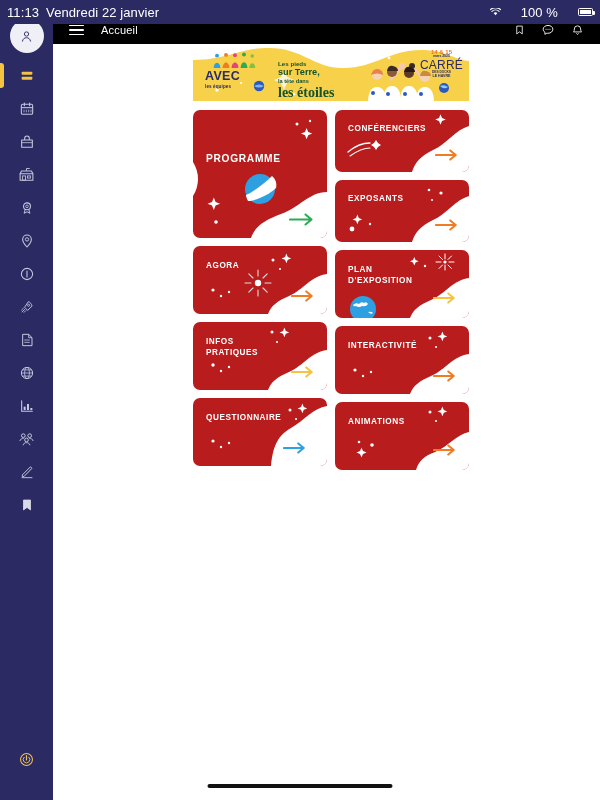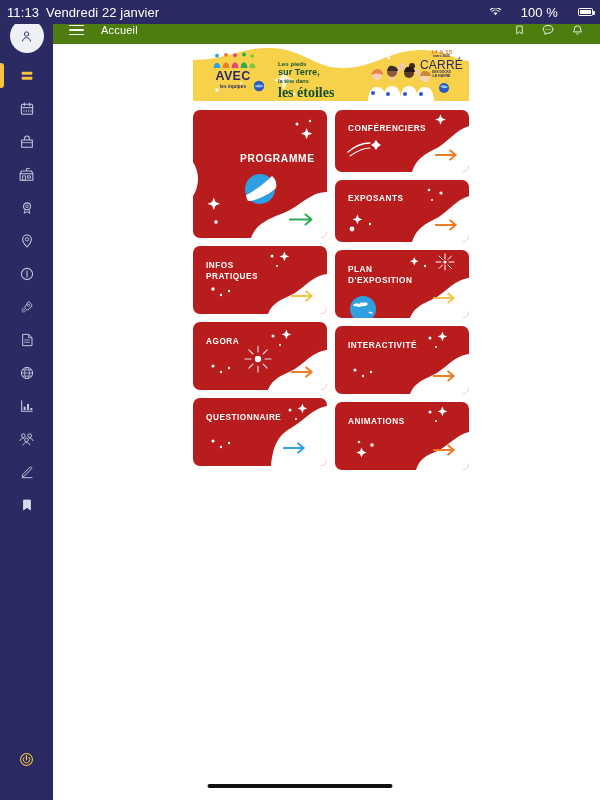--- a/index.html
+++ b/index.html
@@ -54,42 +54,42 @@
   }
   .rail-item.active::before {
     content: ""; position: absolute; left: 0; top: 4px;
     width: 4px; height: 25px; background: #f5c342; border-radius: 0 3px 3px 0;
   }
   .rail-power { margin-bottom: 28px; flex: 0 0 auto; }
 
   
   .topnav {
     position: absolute; top: 16px; left: 53px; width: 547px; height: 28px;
-    background: #4d7c0f; color: #fff;
+    background: #000000; color: #fff;
     display: flex; align-items: center; z-index: 25;
   }
   .burger { width: 30px; margin-left: 8px; display:flex; flex-direction:column; gap:3px; align-items:center; cursor:pointer;}
   .burger span { display:block; width:15px; height:1.6px; background:#fff; border-radius:1px; }
   .nav-title { font-size: 11px; margin-left: 10px; letter-spacing: .2px; }
   .nav-icons { margin-left:auto; display:flex; align-items:center; gap:16px; margin-right:16px; }
 
   
   .content {
     position: absolute; top: 44px; left: 53px; width: 547px; height: 756px;
     background: #fff; overflow: hidden;
   }
 
   
   .banner {
     position: absolute; left: 140px; top: 2px; width: 276px; height: 57px;
     background: #ffffff; overflow: hidden;
   }
   .banner-yellow { position:absolute; inset:0; }
   .banner-logo {
-    position: absolute; left: 12px; top: 6px; width: 56px; text-align:center; z-index:3;
+    position: absolute; left: 12px; top: 6px; width: 56px; z-index:3;
   }
   .logo-people { display:block; margin: 0 auto 1px; }
   .logo-avec { font-size: 12.5px; font-weight: 800; color:#2b2a63; letter-spacing:.3px; line-height:1; }
   .logo-sub { font-size: 4.6px; font-weight:700; color:#2b2a63; letter-spacing:.1px; margin-top:1px; }
   .banner-tag {
     position:absolute; left:85px; top:14px; z-index:3; color:#14532d; line-height:1.18;
   }
   .tag1 { font-size:6.2px; font-weight:700; }
   .tag2 { font-size:9.2px; font-weight:800; }
   .tag3 { font-size:5.6px; font-weight:600; }
@@ -115,21 +115,21 @@
   }
   .tile-lg { height: 128px; }
   .tile-sm { height: 62px; }
   .tile-md { height: 68px; }
 
   .tile-label {
     position:absolute; left:13px; color:#fff; font-weight:800;
     font-size:8.2px; letter-spacing:.55px; line-height:1.32; z-index:5;
     text-transform: uppercase;
   }
-  .tile-lg .tile-label { top:42px; font-size:10.2px; letter-spacing:.7px;margin-left:34px; }
+  .tile-lg .tile-label { top:42px; font-size:10.2px; letter-spacing:.7px; }
   .tile-sm .tile-label { top:14px; }
   .tile-md .tile-label { top:15px; }
 
   .wave { position:absolute; right:0; bottom:0; z-index:3; }
   .arrow { position:absolute; z-index:6; }
   .stars { position:absolute; inset:0; z-index:2; pointer-events:none; }
 
   
   .home-ind {
     position:absolute; bottom:12px; left:50%; transform:translateX(-50%);
@@ -431,60 +431,60 @@
             <circle cx="21" cy="21" r="15" fill="#2e9fe0"></circle>
             <path d="M7 27 C14 24, 26 15, 33 8 C37 11, 38 16, 37 20 C30 27, 16 33, 9 33 C8 31, 7 29, 7 27z" fill="#ffffff"></path>
           </svg>
           <svg class="arrow" style="right:12px;bottom:12px;" width="26" height="13" viewBox="0 0 26 13">
             <path d="M1 6.5h21M16.5 1.5 22.5 6.5 16.5 11.5" stroke="#2bab56" stroke-width="2.1" fill="none" stroke-linecap="round" stroke-linejoin="round"></path>
           </svg>
         </div>
 
         <div class="tile tile-md">
           <svg class="stars" viewBox="0 0 134 68">
+            <circle cx="80" cy="14" r="1.5" fill="#fff"></circle>
+            <path d="M92 11 l1.4 -3.4 1.4 3.4 3.4 1.4 -3.4 1.4 -1.4 3.4 -1.4 -3.4 -3.4 -1.4z" fill="#fff"></path>
+            <circle cx="87" cy="23" r="1.1" fill="#fff"></circle>
+            <circle cx="20" cy="44" r="1.6" fill="#fff"></circle>
+            <circle cx="28" cy="50" r="1.2" fill="#fff"></circle>
+            <circle cx="36" cy="46" r="1.2" fill="#fff"></circle>
+          </svg>
+          <svg class="wave" width="134" height="46" viewBox="0 0 134 46">
+            <path d="M134 6 C118 8, 110 22, 96 28 C84 33, 78 38, 75 46 L134 46 Z" fill="#ffffff"></path>
+          </svg>
+          <div class="tile-label">AGORA</div>
+          <svg style="position:absolute;left:50px;top:22px;z-index:5" width="30" height="30" viewBox="0 0 30 30">
+            <circle cx="15" cy="15" r="3.2" fill="#fff"></circle>
+            <g stroke="#dcdcea" stroke-width="1.1" stroke-linecap="round">
+              <path d="M15 2v6M15 22v6M2 15h6M22 15h6M5.8 5.8l4.2 4.2M20 20l4.2 4.2M24.2 5.8 20 10M10 20l-4.2 4.2"></path>
+            </g>
+          </svg>
+          <svg class="arrow" style="right:12px;bottom:12px;" width="24" height="12" viewBox="0 0 26 13">
+            <path d="M1 6.5h21M16.5 1.5 22.5 6.5 16.5 11.5" stroke="#ef7b23" stroke-width="2.1" fill="none" stroke-linecap="round" stroke-linejoin="round"></path>
+          </svg>
+        </div>
+
+        <div class="tile tile-md">
+          <svg class="stars" viewBox="0 0 134 68">
             <circle cx="79" cy="10" r="1.5" fill="#fff"></circle>
             <path d="M90 9 l1.4 -3.4 1.4 3.4 3.4 1.4 -3.4 1.4 -1.4 3.4 -1.4 -3.4 -3.4 -1.4z" fill="#fff"></path>
             <circle cx="84" cy="20" r="1.1" fill="#fff"></circle>
             <circle cx="20" cy="43" r="1.7" fill="#fff"></circle>
             <circle cx="28" cy="49" r="1.2" fill="#fff"></circle>
             <circle cx="36" cy="45" r="1.2" fill="#fff"></circle>
           </svg>
           <svg class="wave" width="134" height="46" viewBox="0 0 134 46">
             <path d="M134 6 C118 8, 110 22, 96 28 C84 33, 78 38, 75 46 L134 46 Z" fill="#ffffff"></path>
           </svg>
           <div class="tile-label">
             <span>INFOS</span><br>
             <span>PRATIQUES</span>
           </div>
           <svg class="arrow" style="right:12px;bottom:12px;" width="24" height="12" viewBox="0 0 26 13">
             <path d="M1 6.5h21M16.5 1.5 22.5 6.5 16.5 11.5" stroke="#f5c342" stroke-width="2.1" fill="none" stroke-linecap="round" stroke-linejoin="round"></path>
-          </svg>
-        </div>
-
-        <div class="tile tile-md">
-          <svg class="stars" viewBox="0 0 134 68">
-            <circle cx="80" cy="14" r="1.5" fill="#fff"></circle>
-            <path d="M92 11 l1.4 -3.4 1.4 3.4 3.4 1.4 -3.4 1.4 -1.4 3.4 -1.4 -3.4 -3.4 -1.4z" fill="#fff"></path>
-            <circle cx="87" cy="23" r="1.1" fill="#fff"></circle>
-            <circle cx="20" cy="44" r="1.6" fill="#fff"></circle>
-            <circle cx="28" cy="50" r="1.2" fill="#fff"></circle>
-            <circle cx="36" cy="46" r="1.2" fill="#fff"></circle>
-          </svg>
-          <svg class="wave" width="134" height="46" viewBox="0 0 134 46">
-            <path d="M134 6 C118 8, 110 22, 96 28 C84 33, 78 38, 75 46 L134 46 Z" fill="#ffffff"></path>
-          </svg>
-          <div class="tile-label">AGORA</div>
-          <svg style="position:absolute;left:50px;top:22px;z-index:5" width="30" height="30" viewBox="0 0 30 30">
-            <circle cx="15" cy="15" r="3.2" fill="#fff"></circle>
-            <g stroke="#dcdcea" stroke-width="1.1" stroke-linecap="round">
-              <path d="M15 2v6M15 22v6M2 15h6M22 15h6M5.8 5.8l4.2 4.2M20 20l4.2 4.2M24.2 5.8 20 10M10 20l-4.2 4.2"></path>
-            </g>
-          </svg>
-          <svg class="arrow" style="right:12px;bottom:12px;" width="24" height="12" viewBox="0 0 26 13">
-            <path d="M1 6.5h21M16.5 1.5 22.5 6.5 16.5 11.5" stroke="#ef7b23" stroke-width="2.1" fill="none" stroke-linecap="round" stroke-linejoin="round"></path>
           </svg>
         </div>
 
 
         <div class="tile tile-md">
           <svg class="stars" viewBox="0 0 134 68">
             <circle cx="97" cy="12" r="1.5" fill="#fff"></circle>
             <path d="M108 9 l1.4 -3.4 1.4 3.4 3.4 1.4 -3.4 1.4 -1.4 3.4 -1.4 -3.4 -3.4 -1.4z" fill="#fff"></path>
             <circle cx="103" cy="21" r="1.1" fill="#fff"></circle>
             <circle cx="20" cy="43" r="1.6" fill="#fff"></circle>

